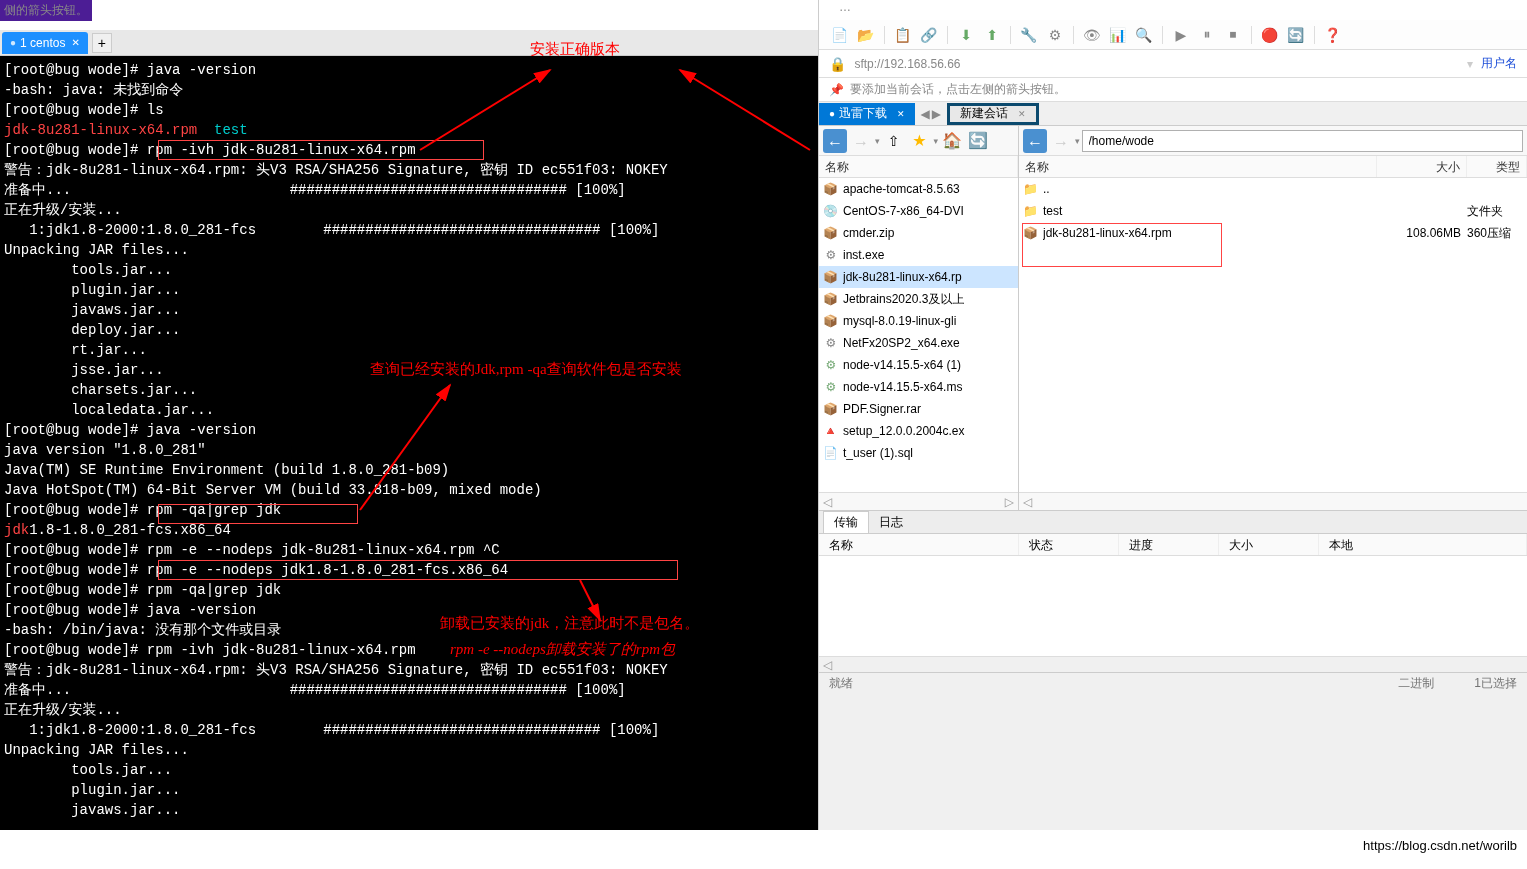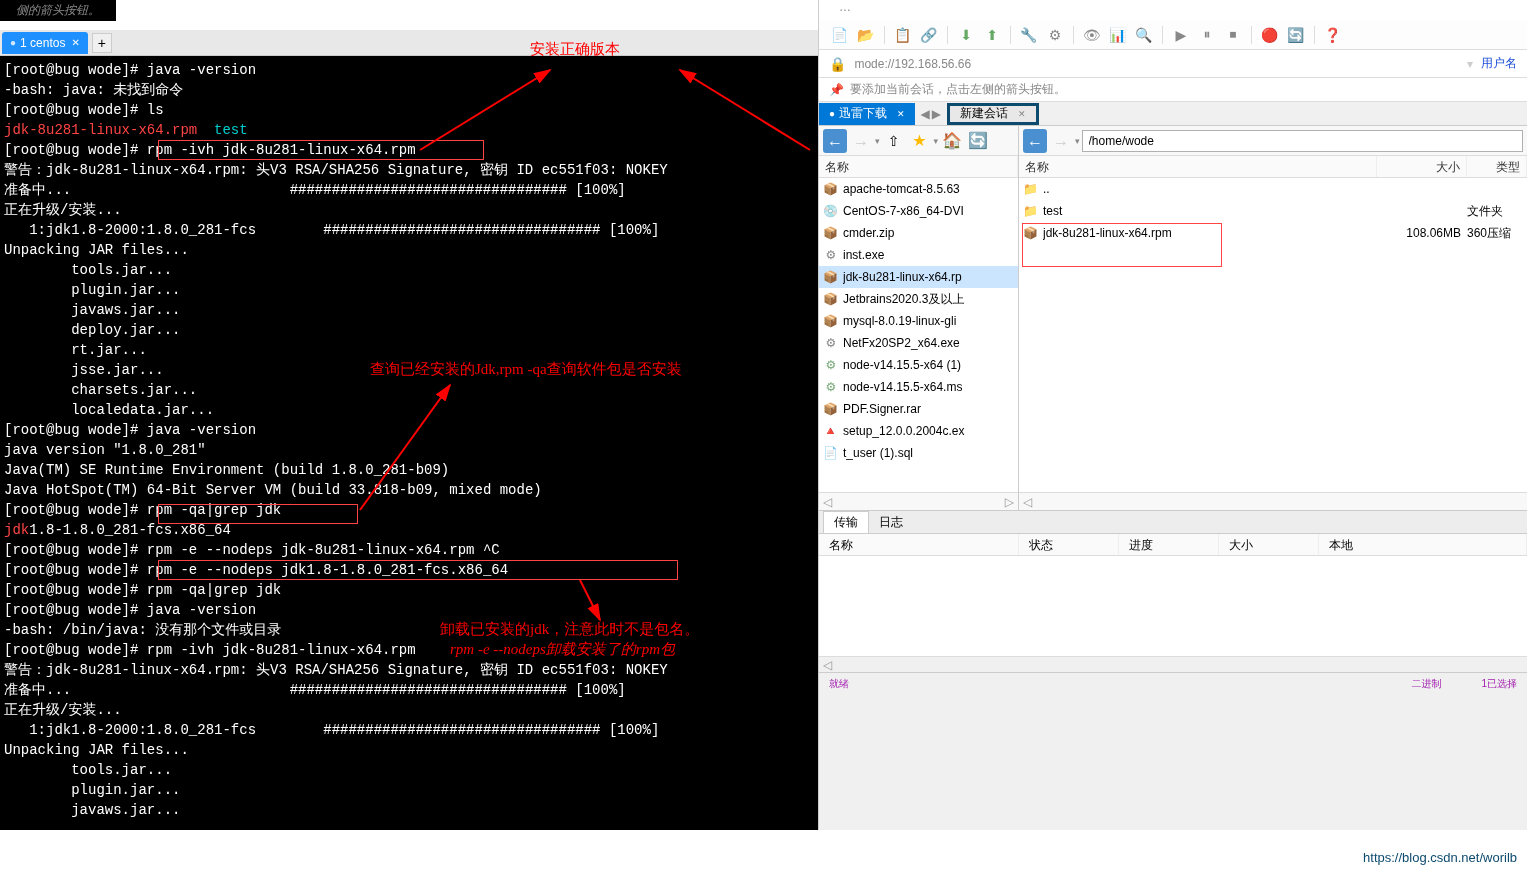--- a/index.html
+++ b/index.html
@@ -1,18 +1,18 @@
 <!DOCTYPE html>
 <html><head>
 <meta charset="utf-8">
 <style>
 * { margin: 0; padding: 0; box-sizing: border-box; }
 body { font-family: "Microsoft YaHei", Arial, sans-serif; font-size: 12px; background: #fff; width: 1527px; height: 869px; overflow: hidden; position: relative; }
 
-.top-hint { position: absolute; top: 0; left: 0; color: #888; font-size: 12px; padding: 2px 16px; background: #000000; font-style: italic; }
+.top-hint { position: absolute; top: 0; left: 0; color: #888; font-size: 12px; padding: 2px 4px; background: #4c1d95; }
 .tab-bar { position: absolute; left: 0; top: 30px; width: 818px; height: 26px; background: #e8e8e8; border-bottom: 1px solid #ccc; display: flex; align-items: center; }
 .tab { display: flex; align-items: center; background: #1e90ff; color: #fff; height: 22px; padding: 0 8px; font-size: 12px; margin-left: 2px; border-radius: 3px 3px 0 0; cursor: pointer; }
 .tab-close { margin-left: 6px; font-size: 10px; cursor: pointer; }
 .tab-add { width: 20px; height: 20px; background: #f0f0f0; border: 1px solid #ccc; margin-left: 4px; text-align: center; line-height: 18px; cursor: pointer; font-size: 14px; }
 
 .terminal { position: absolute; left: 0; top: 56px; width: 818px; height: 774px; background: #000; color: #fff; font-family: "Consolas", "Courier New", monospace; font-size: 14px; line-height: 20px; padding: 4px; overflow: hidden; }
 .term-line { white-space: pre; }
 .red-text { color: #ff4444; }
 .cyan-text { color: #00cccc; }
 .yellow-overlay { position: absolute; color: #ff0000; font-family: "Microsoft YaHei"; font-size: 15px; pointer-events: none; }
@@ -67,26 +67,26 @@
 .transfer-tabs { height: 24px; background: #ededed; border-top: 1px solid #ccc; border-bottom: 1px solid #ccc; display: flex; align-items: center; padding-left: 4px; }
 .trans-tab { padding: 2px 10px; font-size: 12px; cursor: pointer; }
 .trans-tab.active { background: #fff; border: 1px solid #ccc; border-bottom: none; }
 
 .transfer-header { height: 22px; background: #fafafa; border-bottom: 1px solid #ddd; display: flex; font-size: 12px; }
 .transfer-header span { padding: 3px 10px; border-right: 1px solid #eee; }
 
 .transfer-body { height: 100px; background: #fff; }
 .transfer-scroll { height: 16px; background: #f0f0f0; border-top: 1px solid #ddd; display: flex; align-items: center; padding: 0 4px; }
 
-.status-bar { height: 22px; background: #f0f0f0; border-top: 1px solid #ccc; display: flex; align-items: center; justify-content: space-between; padding: 0 10px; font-size: 10px; color: #a21caf; }
+.status-bar { height: 22px; background: #f0f0f0; border-top: 1px solid #ccc; display: flex; align-items: center; justify-content: space-between; padding: 0 10px; font-size: 12px; color: #737373; }
 
 .red-box-remote { position: absolute; border: 1px solid #ff4444; pointer-events: none; }
 .arrow-svg { position: absolute; pointer-events: none; }
 
-.watermark { position: absolute; bottom: 4px; right: 10px; color: #0c4a6e; font-size: 13px; font-family: Arial; }
+.watermark { position: absolute; bottom: 16px; right: 10px; color: #000000; font-size: 13px; font-family: Arial; }
 </style>
 </head>
 <body>
 
 <div class="top-hint">侧的箭头按钮。</div>
 
 <div class="tab-bar">
   <div class="tab">
     <span style="color:#cfe8ff;font-size:10px;margin-right:4px;">●</span>
     <span>1 centos</span>
@@ -131,21 +131,21 @@
     <div class="term-line">正在升级/安装...</div>
     <div class="term-line">   1:jdk1.8-2000:1.8.0_281-fcs        ################################# [100%]</div>
     <div class="term-line">Unpacking JAR files...</div>
     <div class="term-line">        tools.jar...</div>
     <div class="term-line">        plugin.jar...</div>
     <div class="term-line">        javaws.jar...</div>
   </div>
 
 <div class="yellow-overlay" style="left:530px;top:40px;">安装正确版本</div>
 <div class="yellow-overlay" style="left:370px;top:360px;">查询已经安装的Jdk,rpm -qa查询软件包是否安装</div>
-<div class="yellow-overlay" style="left:440px;top:614px;margin-top:6px;">卸载已安装的jdk，注意此时不是包名。</div>
+<div class="yellow-overlay" style="left:440px;top:614px;">卸载已安装的jdk，注意此时不是包名。</div>
 <div class="yellow-overlay" style="left:450px;top:640px;font-style:italic;">rpm -e --nodeps卸载安装了的rpm包</div>
 
 <div class="red-box" style="left:158px;top:140px;width:326px;height:20px;"></div>
 <div class="red-box" style="left:158px;top:504px;width:200px;height:20px;"></div>
 <div class="red-box" style="left:158px;top:560px;width:520px;height:20px;"></div>
 
 <svg class="arrow-svg" style="left:370px;top:60px;width:450px;height:100px;">
   <defs>
       <marker id="ah1" markerWidth="10" markerHeight="10" refX="8" refY="3" orient="auto">
         <path d="M0,0 L0,6 L9,3 z" fill="#ff0000"></path>
@@ -204,21 +204,21 @@
     <span class="toolbar-icon" style="color:#888;">⏹</span>
     <span class="toolbar-sep"></span>
     <span class="toolbar-icon" style="color:#e55;">🔴</span>
     <span class="toolbar-icon" style="color:#6a6;">🔄</span>
     <span class="toolbar-sep"></span>
     <span class="toolbar-icon" style="color:#888;">❓</span>
   </div>
 
   <div class="address-bar">
     <span class="addr-icon">🔒</span>
-    <span class="addr-text">mode://192.168.56.66</span>
+    <span class="addr-text">sftp://192.168.56.66</span>
     <span style="color:#ccc;">▾</span>
     <span class="addr-user">用户名</span>
   </div>
 
   <div class="hint-bar">
     <span class="hint-icon">📌</span>
     <span>要添加当前会话，点击左侧的箭头按钮。</span>
   </div>
 
   <div class="session-tabs">

